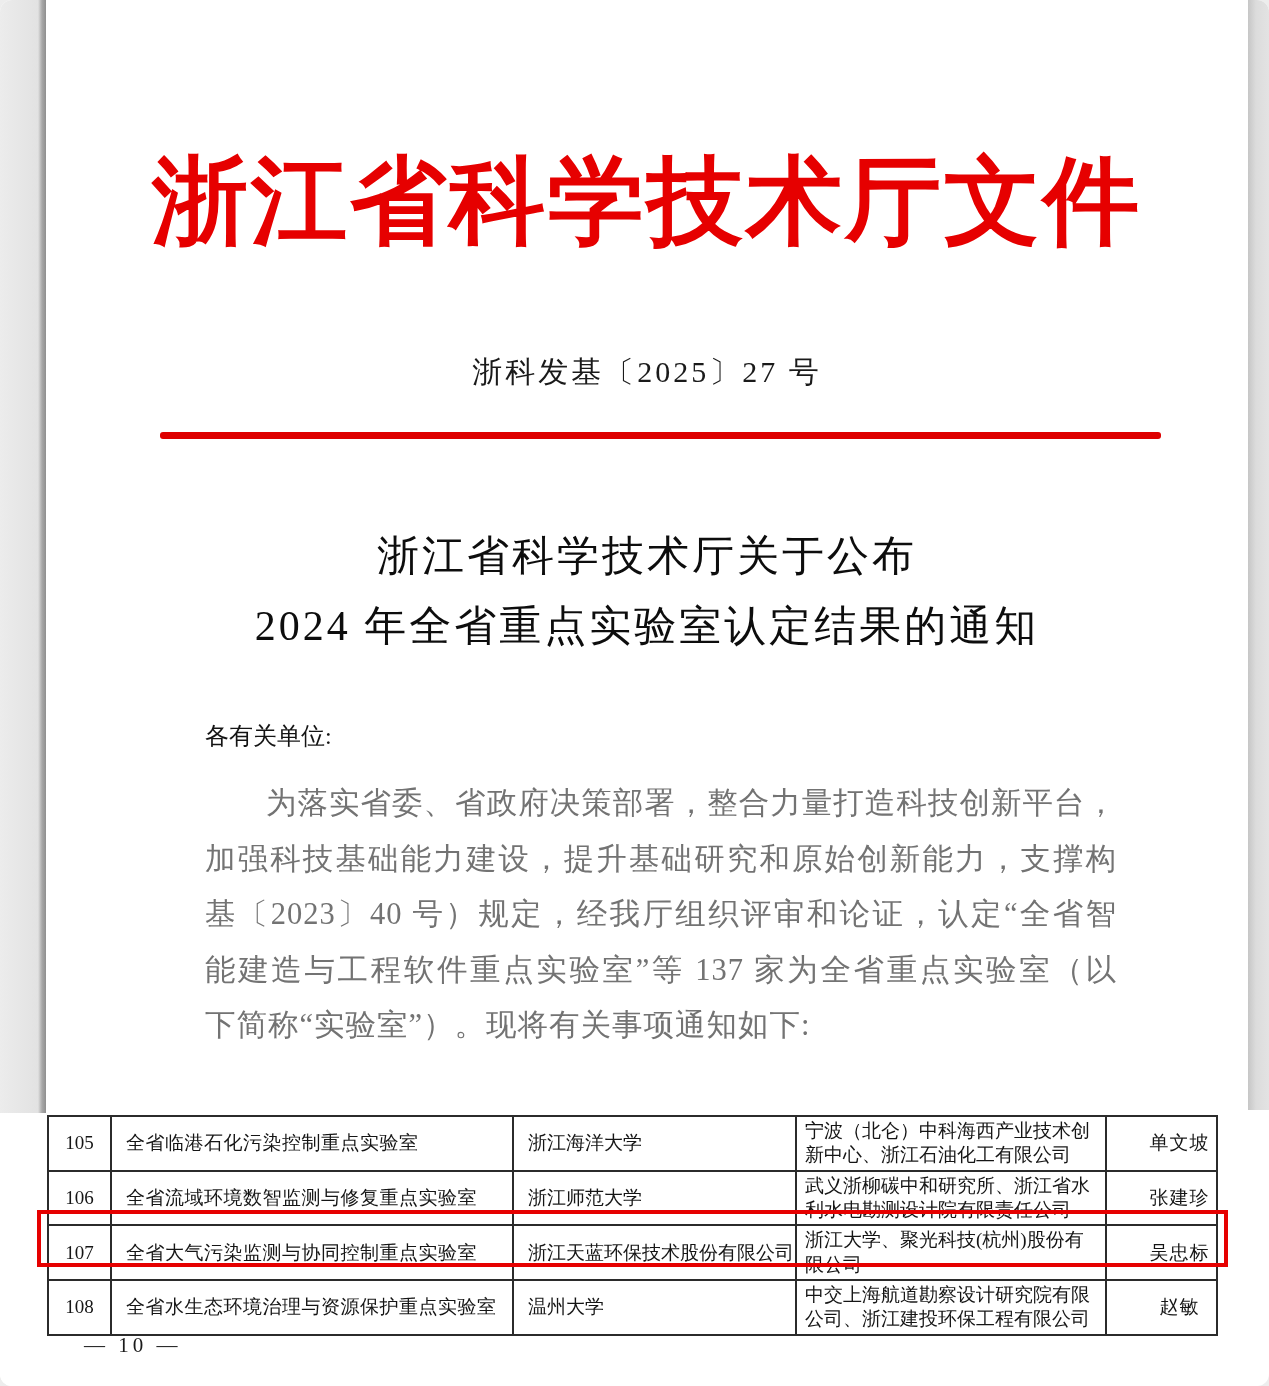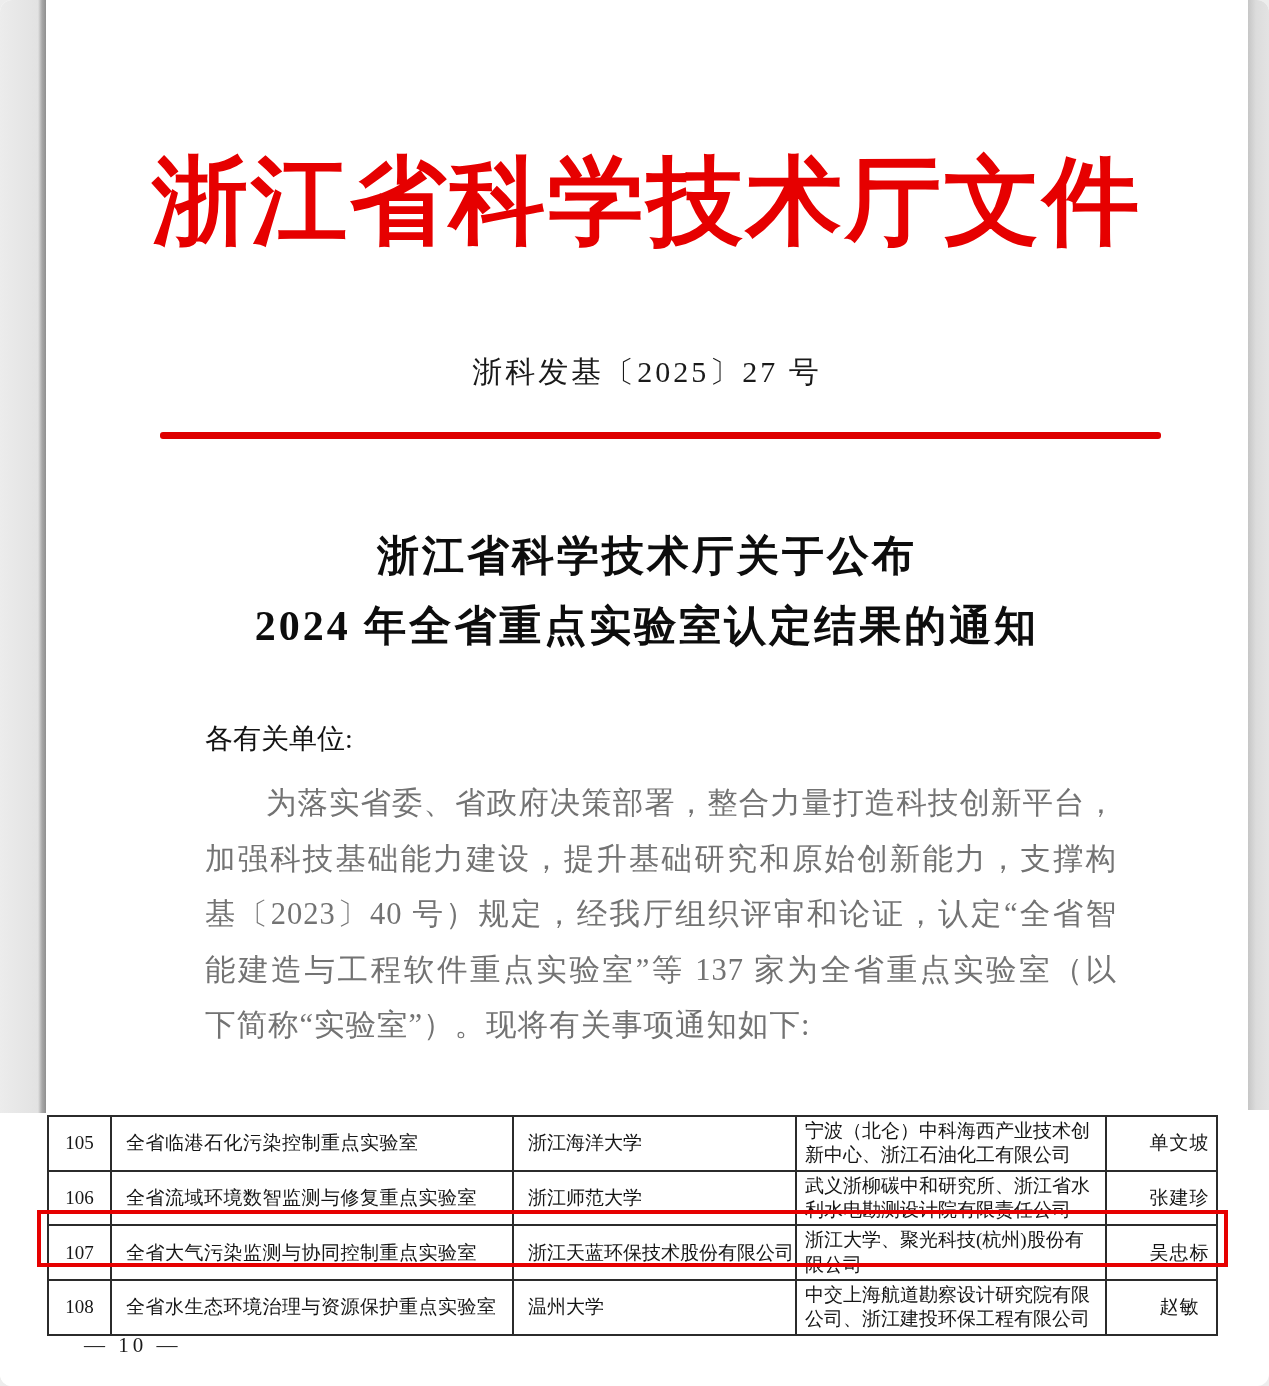--- a/index.html
+++ b/index.html
@@ -47,30 +47,30 @@
   }
   .red-rule {
     position: absolute; top: 432px; left: 160px;
     width: 1001px; height: 7px;
     background: var(--rule-red);
     border-radius: 3px;
   }
   .notice-title { 
     position: absolute; left: 46px; width: 1202px;
     text-align: center;
-    font-size: 42px; font-weight: bold;
+    font-size: 42px; font-weight: normal;
     letter-spacing: 3px;
     color: #0d0d0d;
     white-space: nowrap;
   }
   .notice-title.line1 { top: 528px; }
   .notice-title.line2 { top: 598px; }
   .salutation {
     position: absolute; top: 720px; left: 205px;
-    font-size: 28px;
+    font-size: 24px;
     color: #141414;
   }
   .body-par {
     position: absolute; top: 776px; left: 205px;
     width: 912px;
     font-size: 30.5px;
     color: #737373;
   }
   .body-line {
     display: block;

